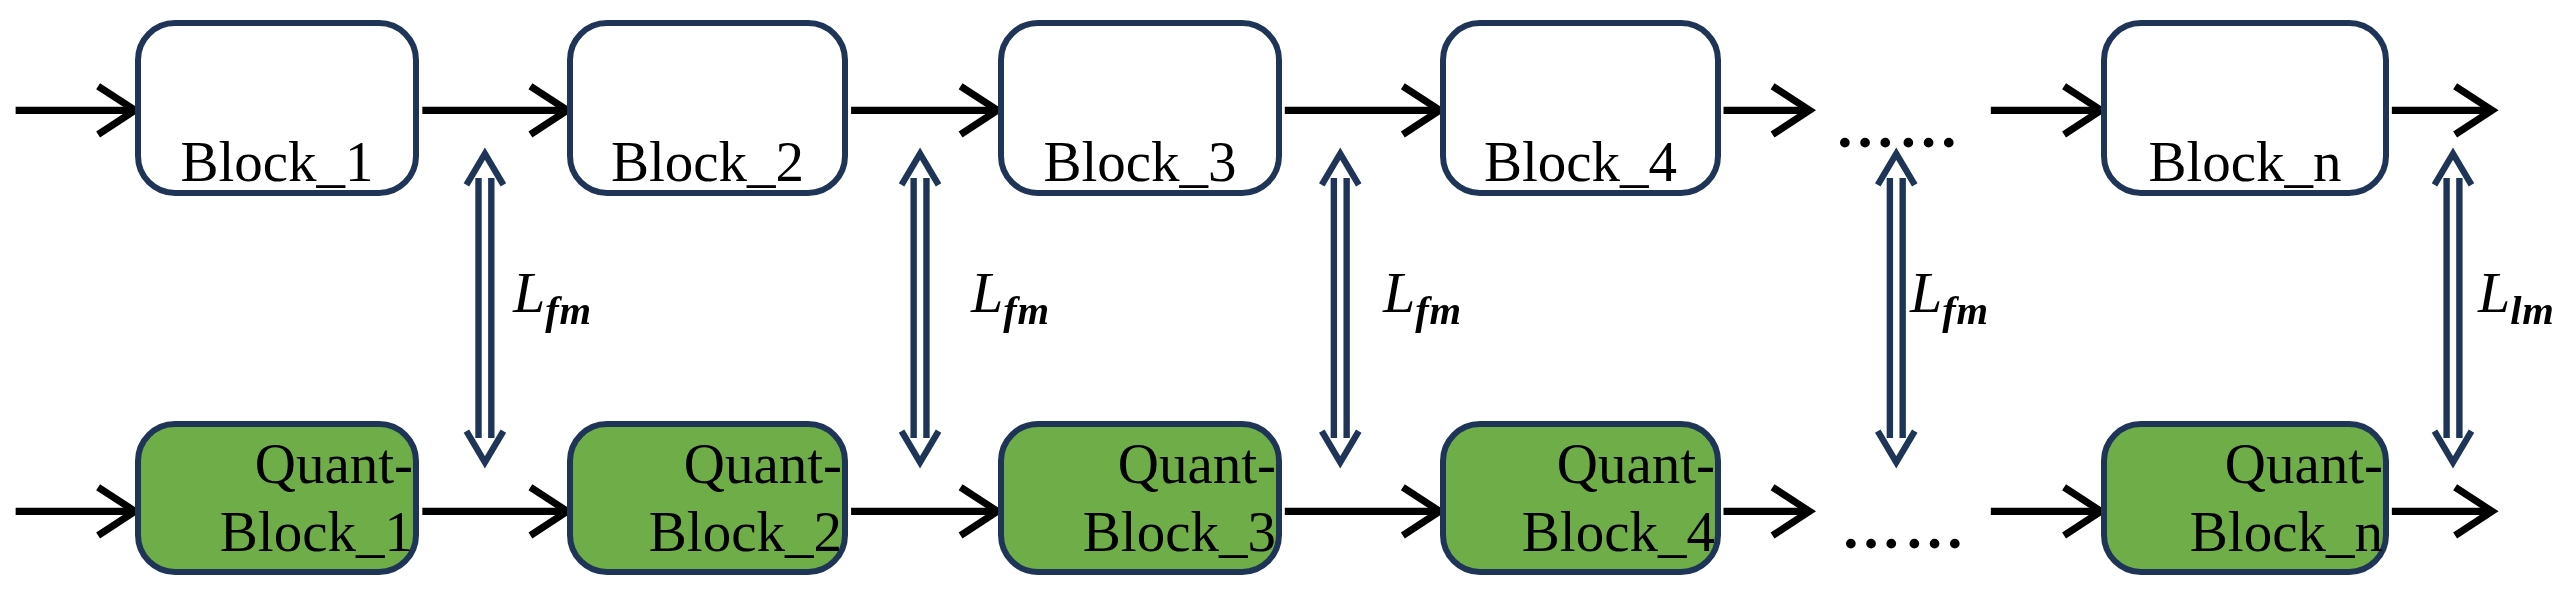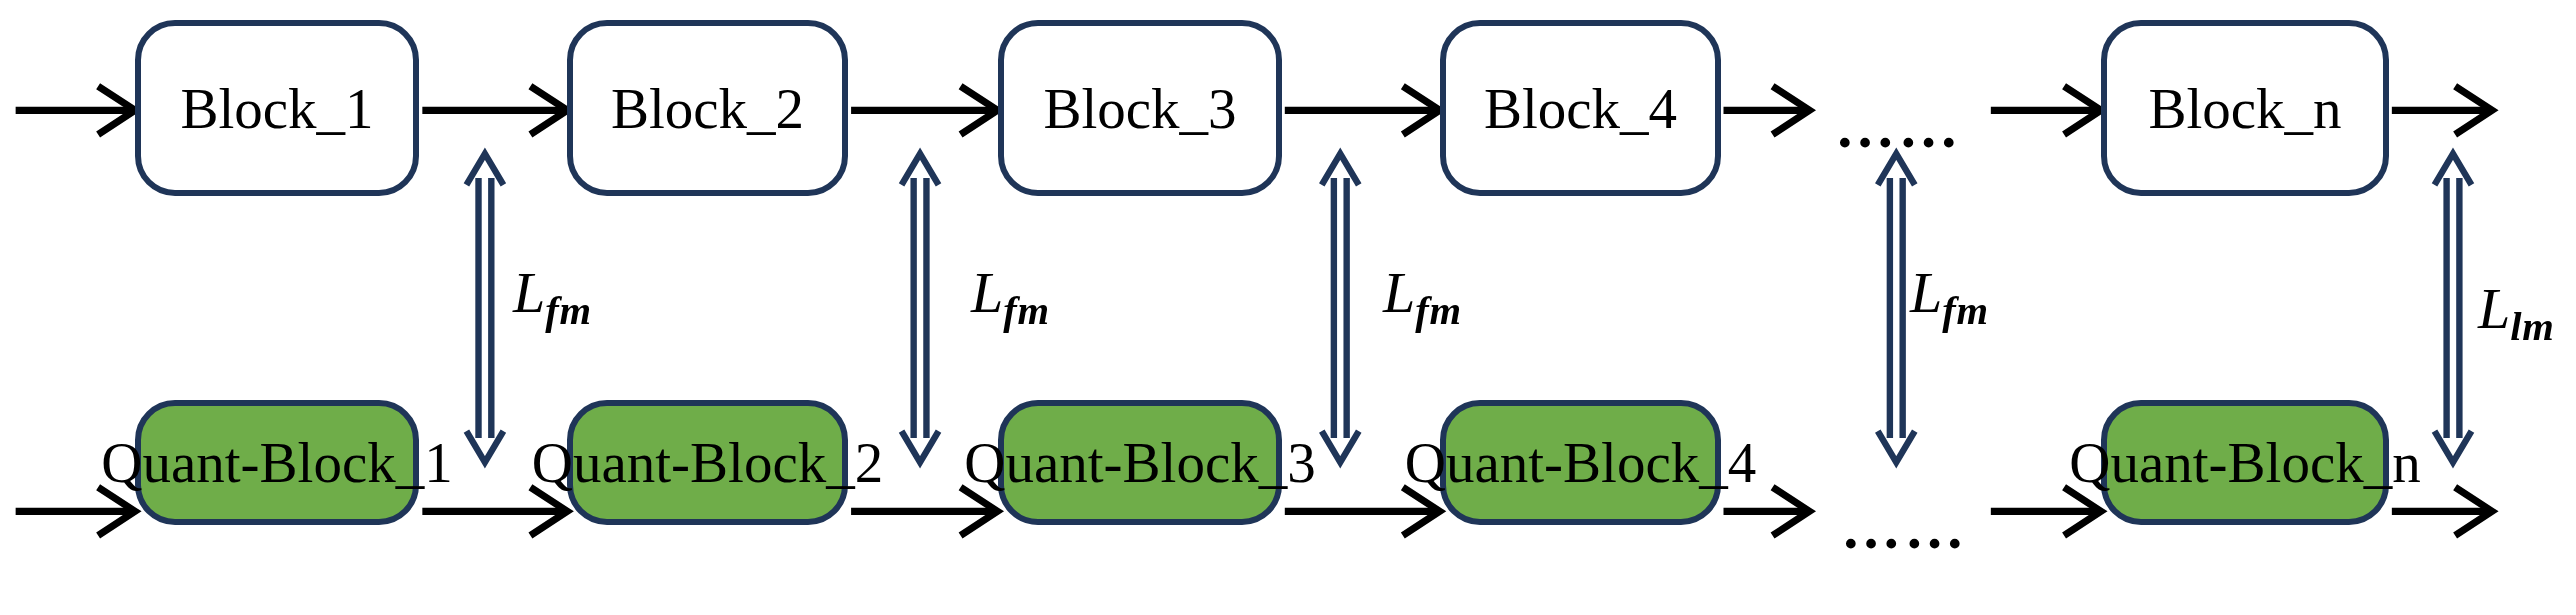--- a/index.html
+++ b/index.html
@@ -21,29 +21,29 @@
   .hshaft{stroke:var(--ink);stroke-width:10;fill:none;}
   .hhead{stroke:var(--ink);stroke-width:10;fill:none;stroke-linejoin:miter;stroke-linecap:butt;}
   .vshaft{stroke:var(--navy);stroke-width:9;fill:none;}
   .vhead{stroke:var(--navy);stroke-width:9;fill:none;stroke-linejoin:miter;stroke-linecap:butt;}
   .block{
     position:absolute;
     box-sizing:border-box;
     border:6.4px solid var(--navy);
     border-radius:40px;
     background:#ffffff;
-    display:flex;align-items:center;justify-content:center;
+    display:flex;align-items:flex-end;justify-content:center;
     font-size:57px;line-height:1;
     text-align:center;
   }
   .block.top-row{top:20px;height:176px;}
   .block.bottom-row{
-    top:400px;height:125px;
+    top:421px;height:154px;
     background:var(--green);
-    flex-direction:row;
+    flex-direction:column;
     line-height:68px;
   }
   .dots{
     position:absolute;
     width:171px;height:71px;
     text-align:center;
     font-size:60px;font-weight:bold;
     letter-spacing:3.6px;line-height:71px;
   }
   .loss{
@@ -196,16 +196,16 @@
     <span>Block_n</span>
   </div>
 
   <div class="dots" style="left:1813px;top:92px;">……</div>
   <div class="dots" style="left:1819px;top:493px;">……</div>
 
   <div class="loss" style="left:513px;"><span>L</span><sub>fm</sub></div>
   <div class="loss" style="left:971px;"><span>L</span><sub>fm</sub></div>
   <div class="loss" style="left:1383px;"><span>L</span><sub>fm</sub></div>
   <div class="loss" style="left:1910px;"><span>L</span><sub>fm</sub></div>
-  <div class="loss" style="left:2478px;margin-top:16px;"><span>L</span><sub>lm</sub></div>
+  <div class="loss" style="left:2478px;"><span>L</span><sub>lm</sub></div>
 
 </div>
 
 
 </body></html>

